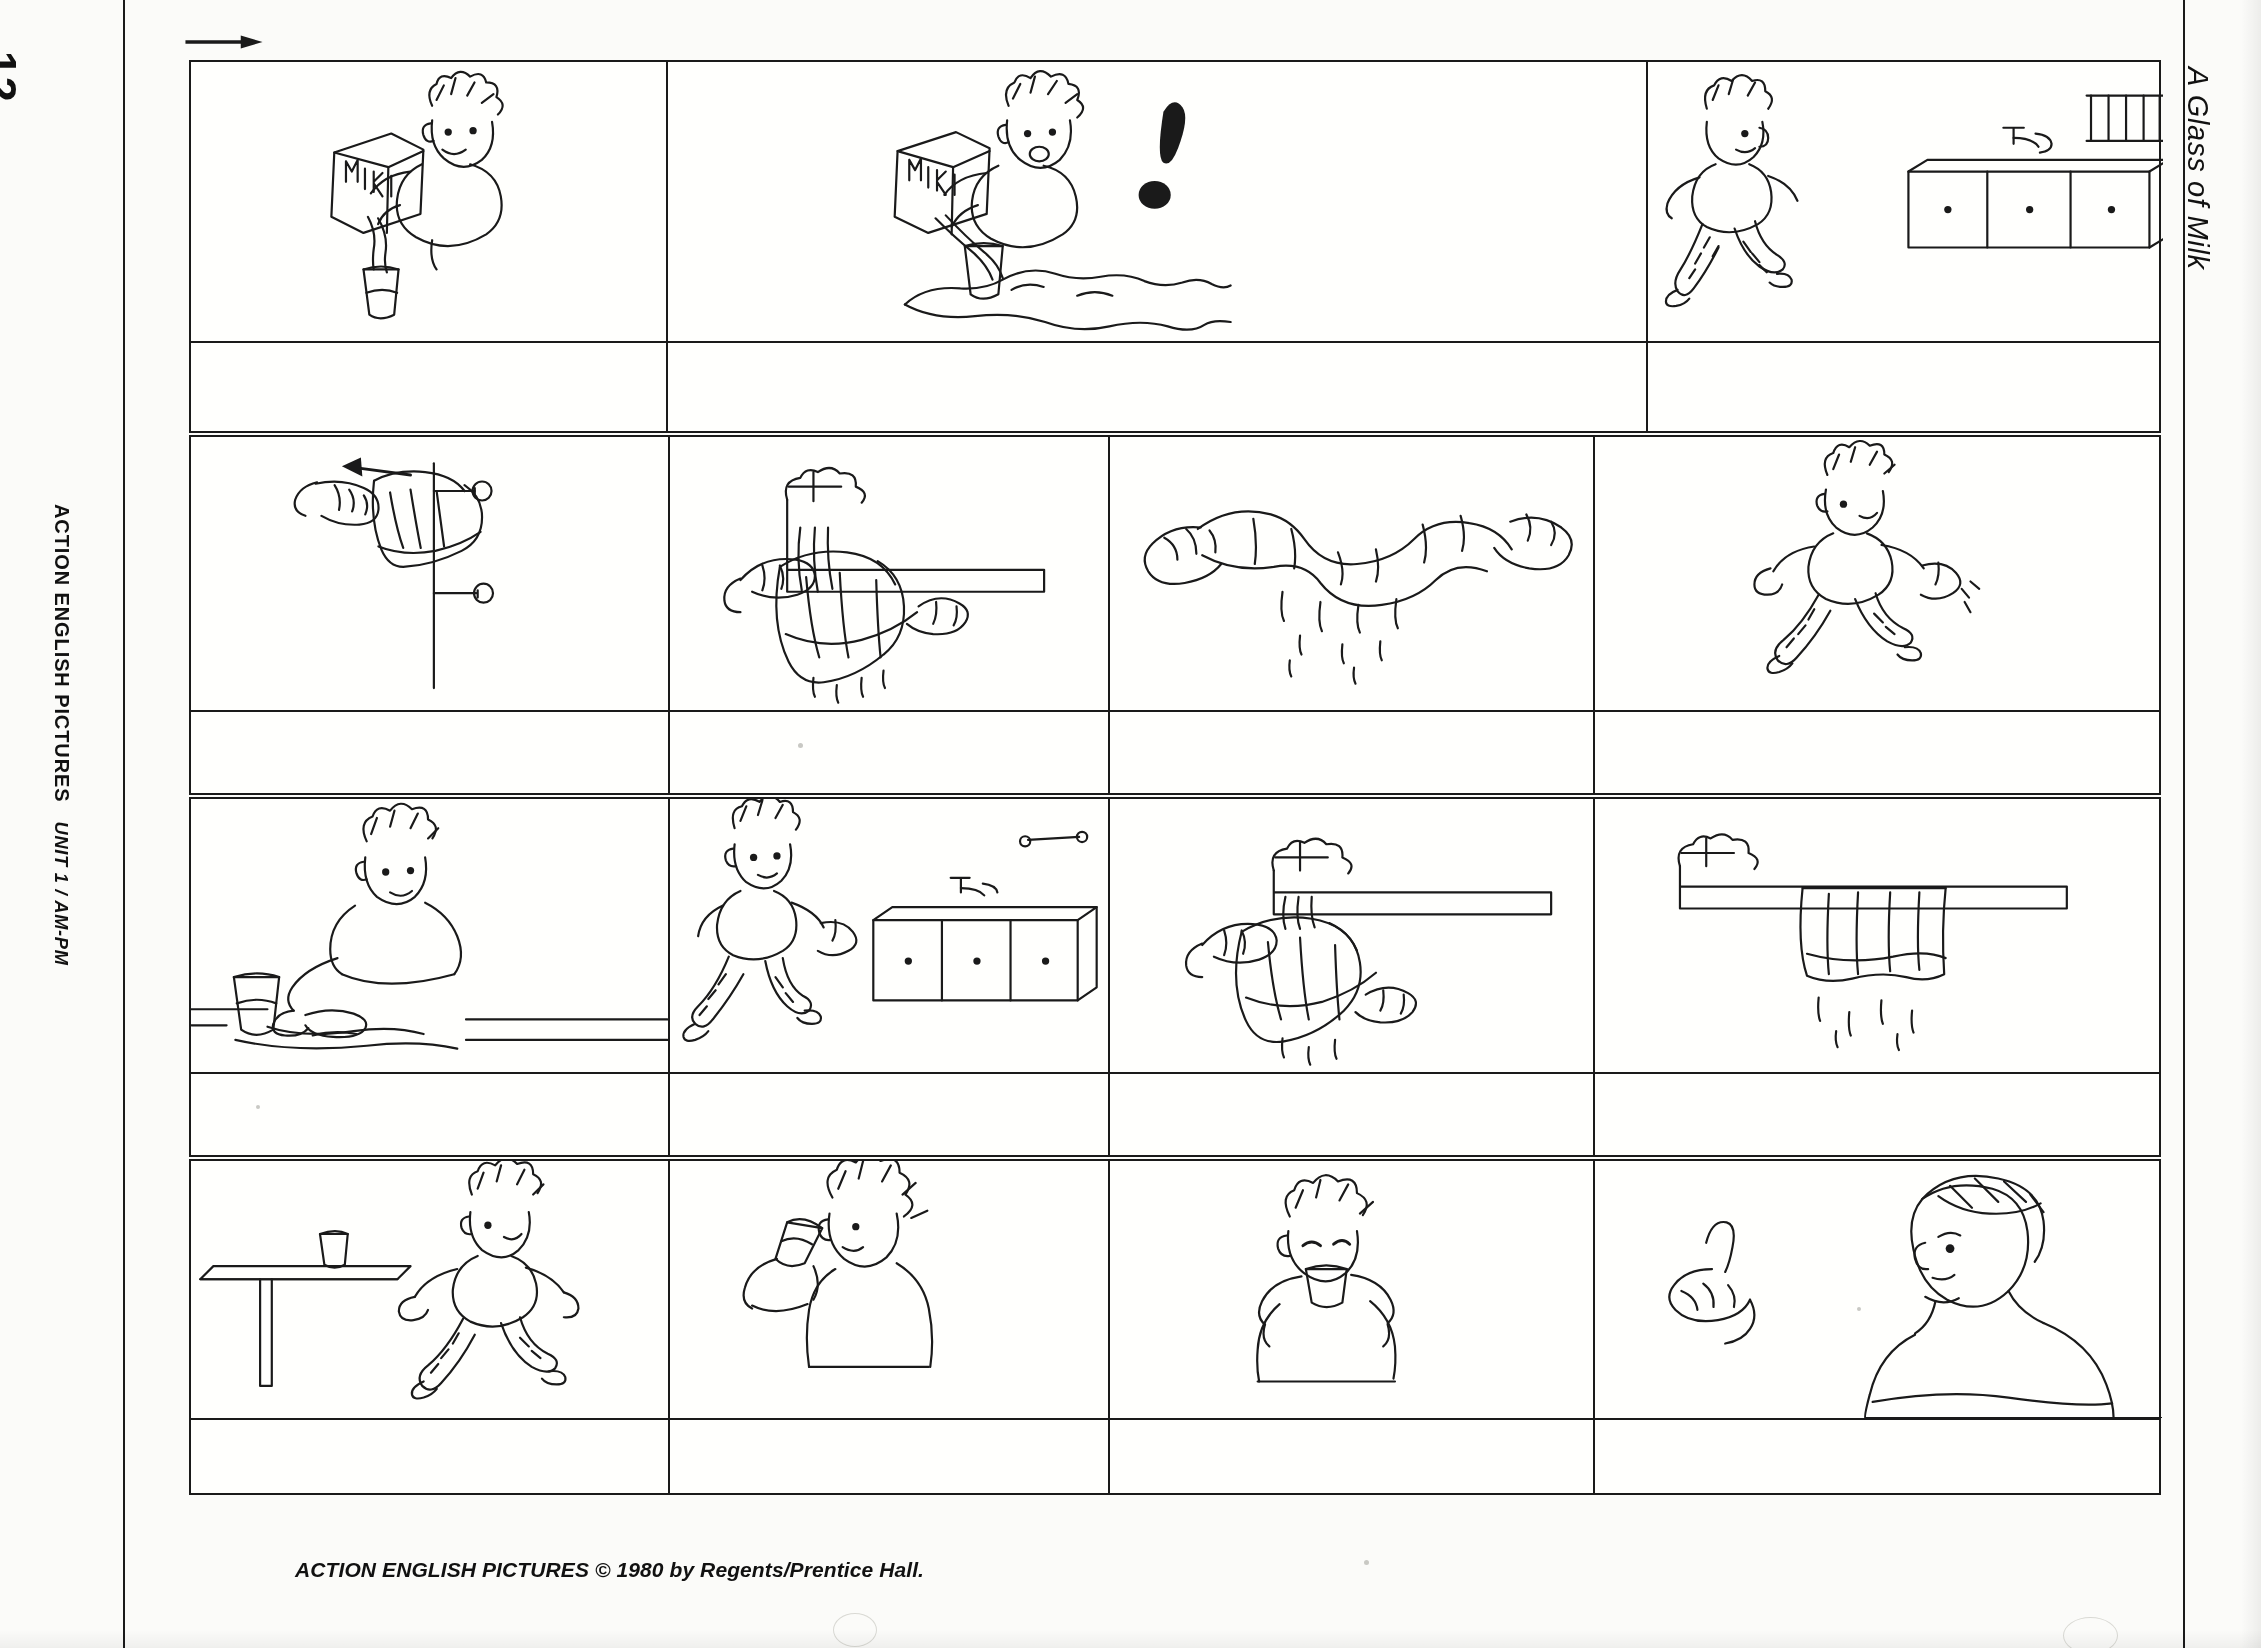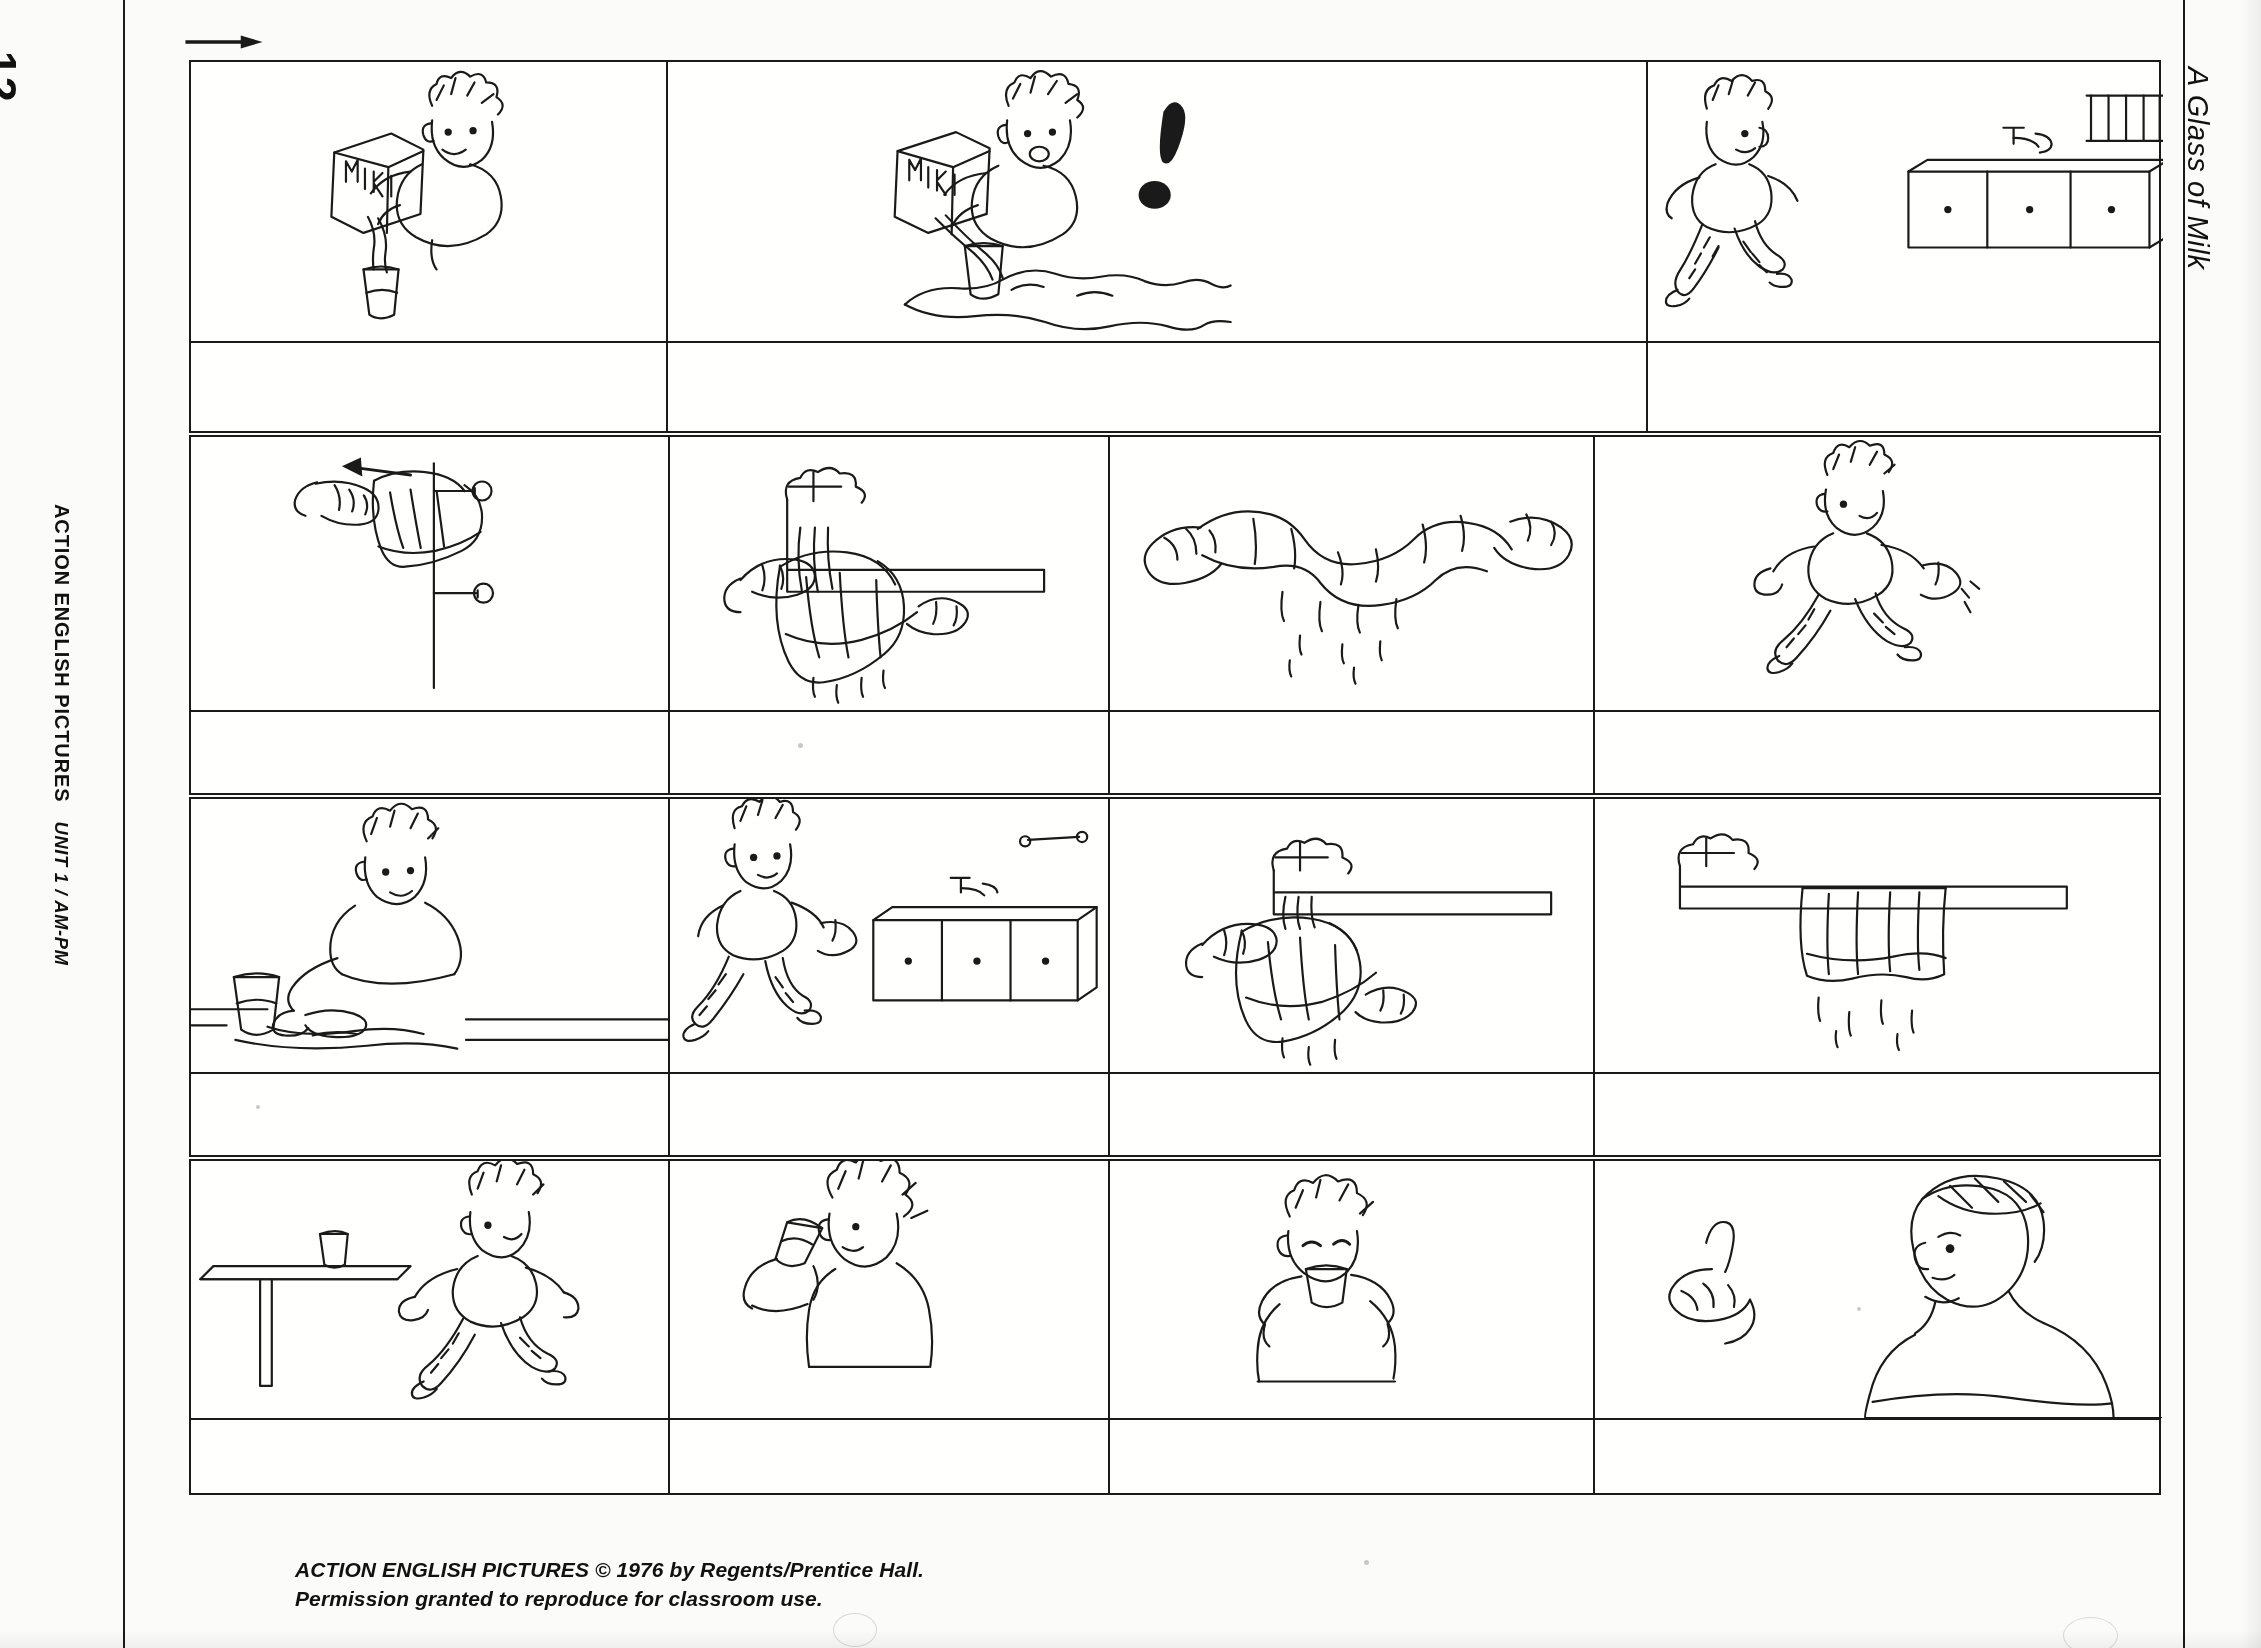--- a/index.html
+++ b/index.html
@@ -692,22 +692,21 @@
             <path d="M438 238 q-48 24 -62 82 q-8 30 -6 32 l428 0"></path>
             <path d="M614 222 q64 26 86 84 q10 26 10 46"></path>
             <path d="M380 330 q100 -18 186 -6 q96 14 142 8"></path>
           </g>
         </svg>
       </div>
     </div>
   </div>
 
   <div class="copyright">
-    <div>ACTION ENGLISH PICTURES © 1976 by Regents/Prentice Hall.</div>
-    <div class="line2">Permission granted to reproduce for classroom use.</div>
+    <div>ACTION ENGLISH PICTURES © 1980 by Regents/Prentice Hall.</div>
   </div>
 
   <div class="speck" style="left:798px; top:743px; width:5.1px; height:5.1px;"></div>
   <div class="speck" style="left:1364px; top:1560px; width:5.1px; height:5.1px;"></div>
   <div class="speck" style="left:1857px; top:1307px; width:4.4px; height:4.4px;"></div>
   <div class="speck" style="left:256px; top:1105px; width:4.4px; height:4.4px;"></div>
   <div class="blot" style="left:833px; top:1613px; width:42px; height:32px;"></div>
   <div class="blot" style="left:2063px; top:1617px; width:53px; height:35px;"></div>
   <div class="scan-shadow-right"></div>
   <div class="scan-shadow-bottom"></div>

